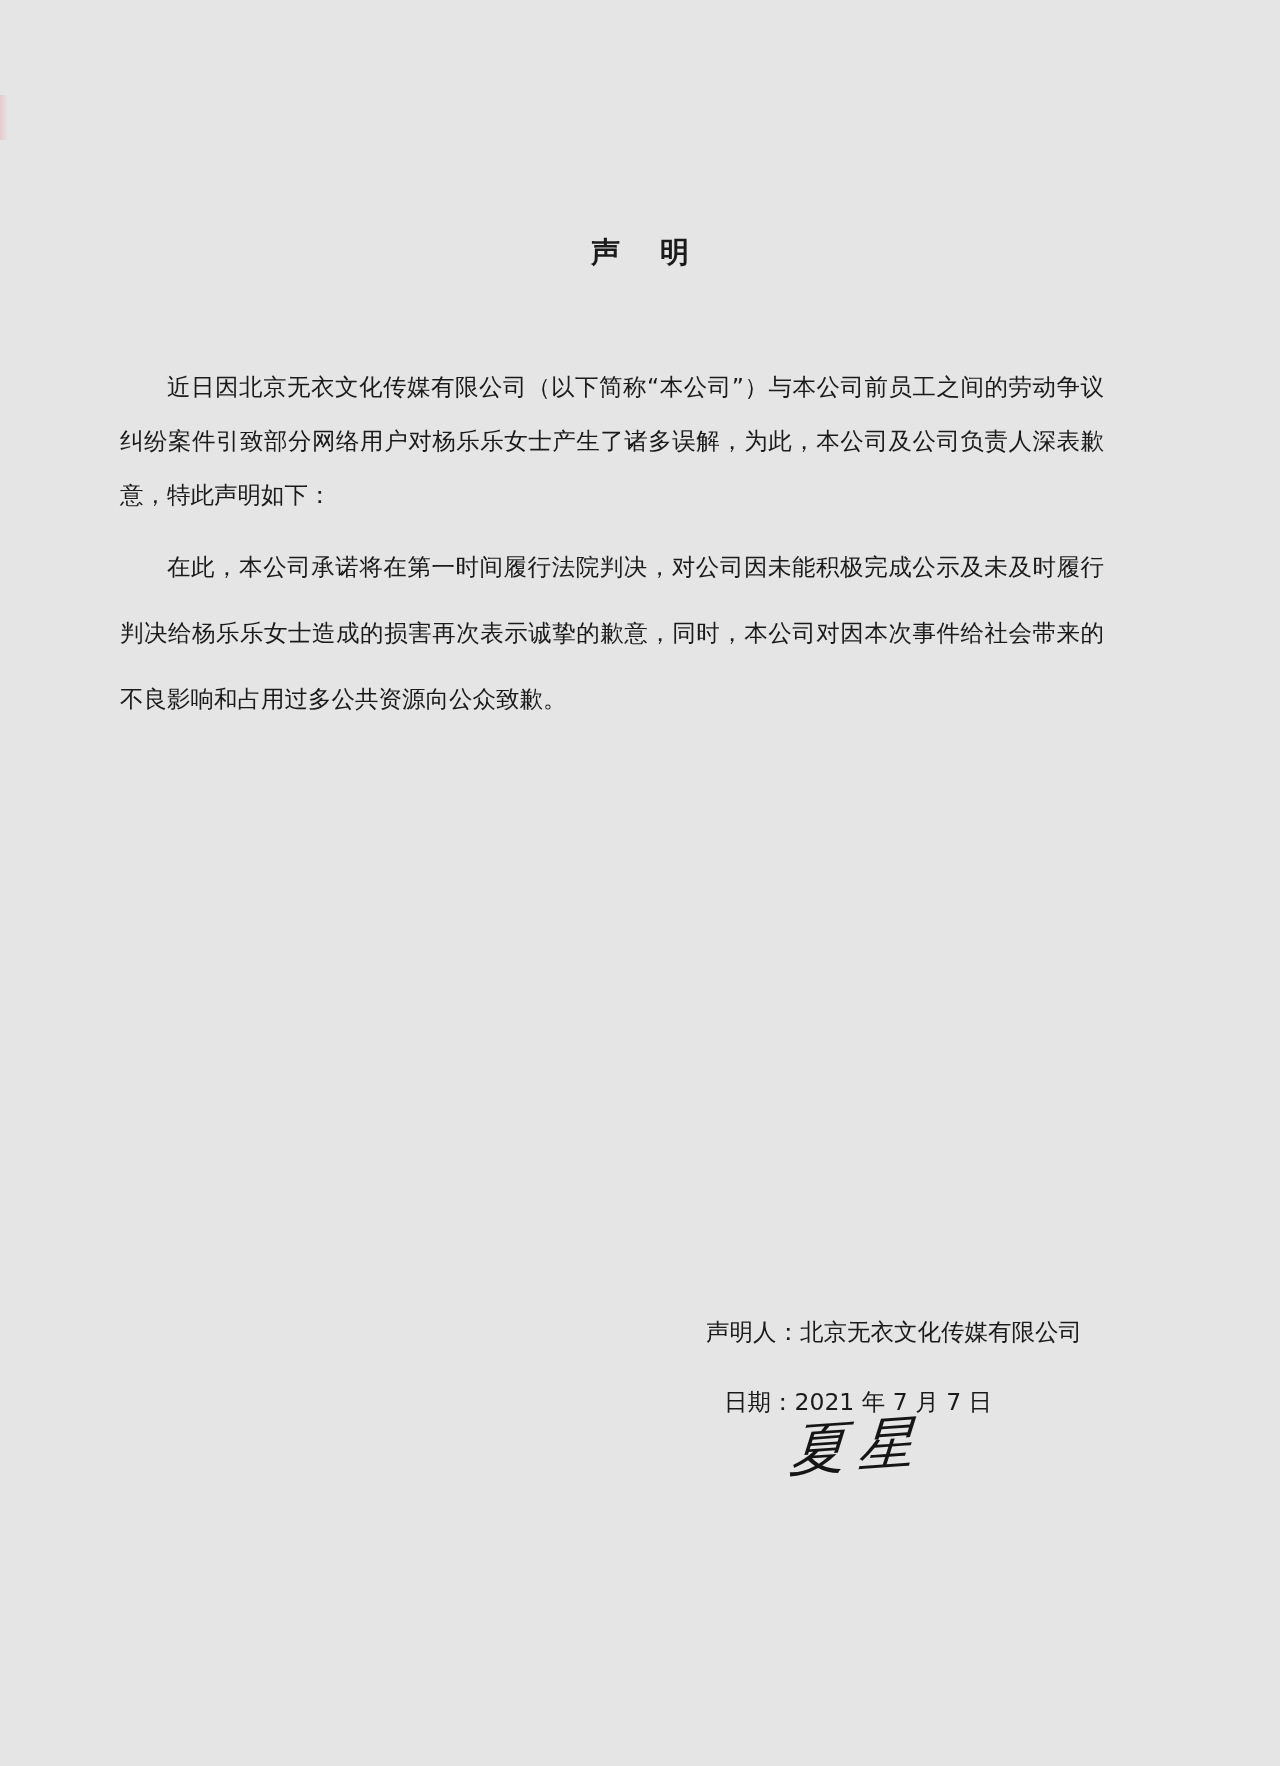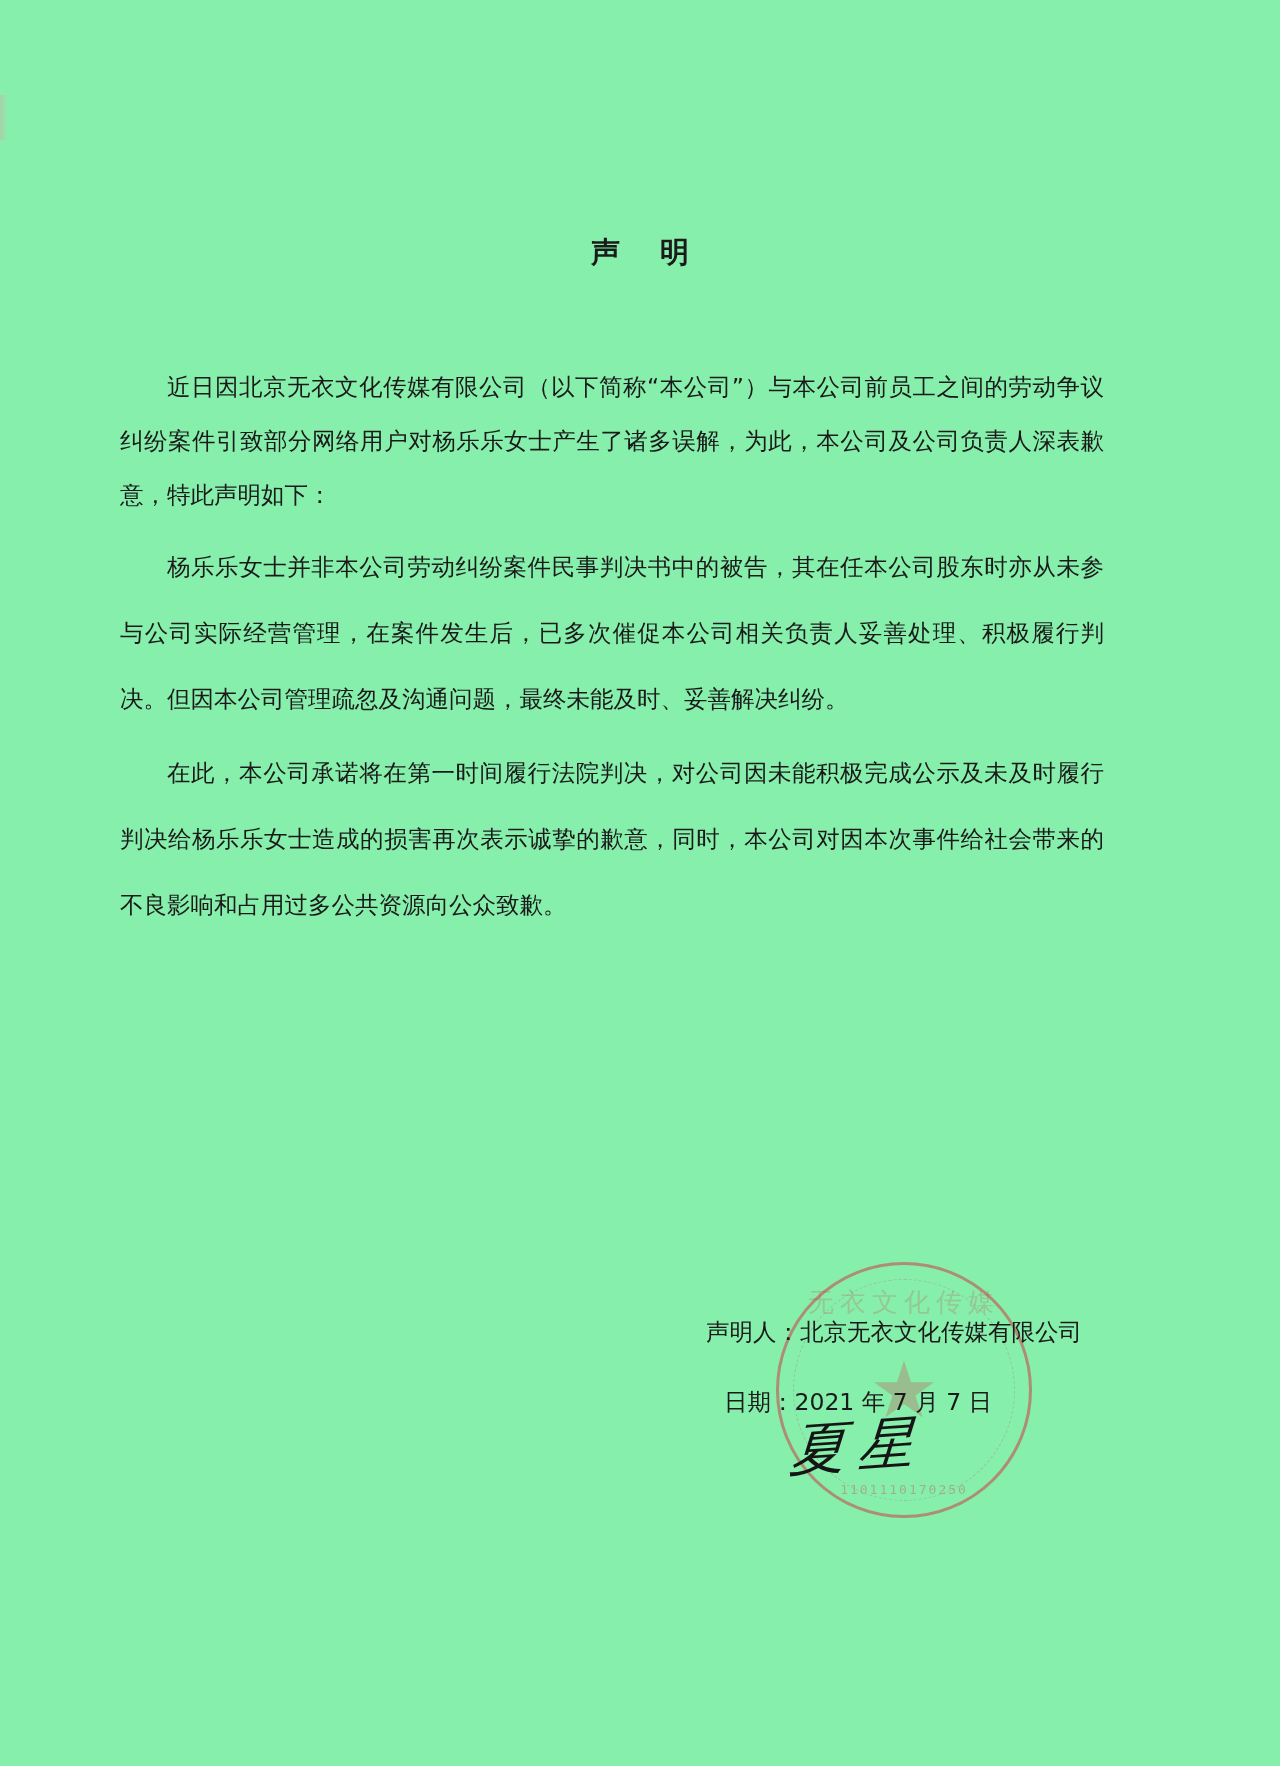--- a/index.html
+++ b/index.html
@@ -12,21 +12,21 @@
       height: 1766px;
       position: relative;
       overflow: hidden;
       font-family: "DejaVu Sans", "Liberation Sans", sans-serif;
       color: #1a1a1a;
     }
     .page {
       position: absolute;
       left: 0; top: 0;
       width: 1280px; height: 1766px;
-      background: #86efac;
+      background: #e5e5e5;
     }
     .edge-mark {
       position: absolute;
       left: 0; top: 95px;
       width: 8px; height: 45px;
       background: linear-gradient(90deg, rgba(235,150,160,0.35), rgba(255,255,255,0));
     }
     .title {
       position: absolute;
       left: 0; top: 232px;
@@ -134,30 +134,23 @@
 </head>
 <body>
 
 <div class="page">
   <div class="edge-mark"></div>
 
   <div class="title">声明</div>
 
   <div class="body-text">
     <p class="para p1">近日因北京无衣文化传媒有限公司（以下简称“本公司”）与本公司前员工之间的劳动争议纠纷案件引致部分网络用户对杨乐乐女士产生了诸多误解，为此，本公司及公司负责人深表歉意，特此声明如下：</p>
-    <p class="para">杨乐乐女士并非本公司劳动纠纷案件民事判决书中的被告，其在任本公司股东时亦从未参与公司实际经营管理，在案件发生后，已多次催促本公司相关负责人妥善处理、积极履行判决。但因本公司管理疏忽及沟通问题，最终未能及时、妥善解决纠纷。</p>
     <p class="para">在此，本公司承诺将在第一时间履行法院判决，对公司因未能积极完成公示及未及时履行判决给杨乐乐女士造成的损害再次表示诚挚的歉意，同时，本公司对因本次事件给社会带来的不良影响和占用过多公共资源向公众致歉。</p>
   </div>
 
-  <div class="seal">
-    <div class="seal-inner-ring"></div>
-    <div class="seal-arc-text">无衣文化传媒</div>
-    <div class="seal-star">★</div>
-    <div class="seal-number">1101110170250</div>
-  </div>
 
   <div class="signature-block">
     <div class="signer-line">声明人：北京无衣文化传媒有限公司</div>
     <div class="date-line">日期：2021 年 7 月 7 日</div>
   </div>
 
   <div class="handwritten-signature">夏星</div>
 </div>
 
 </body></html>

